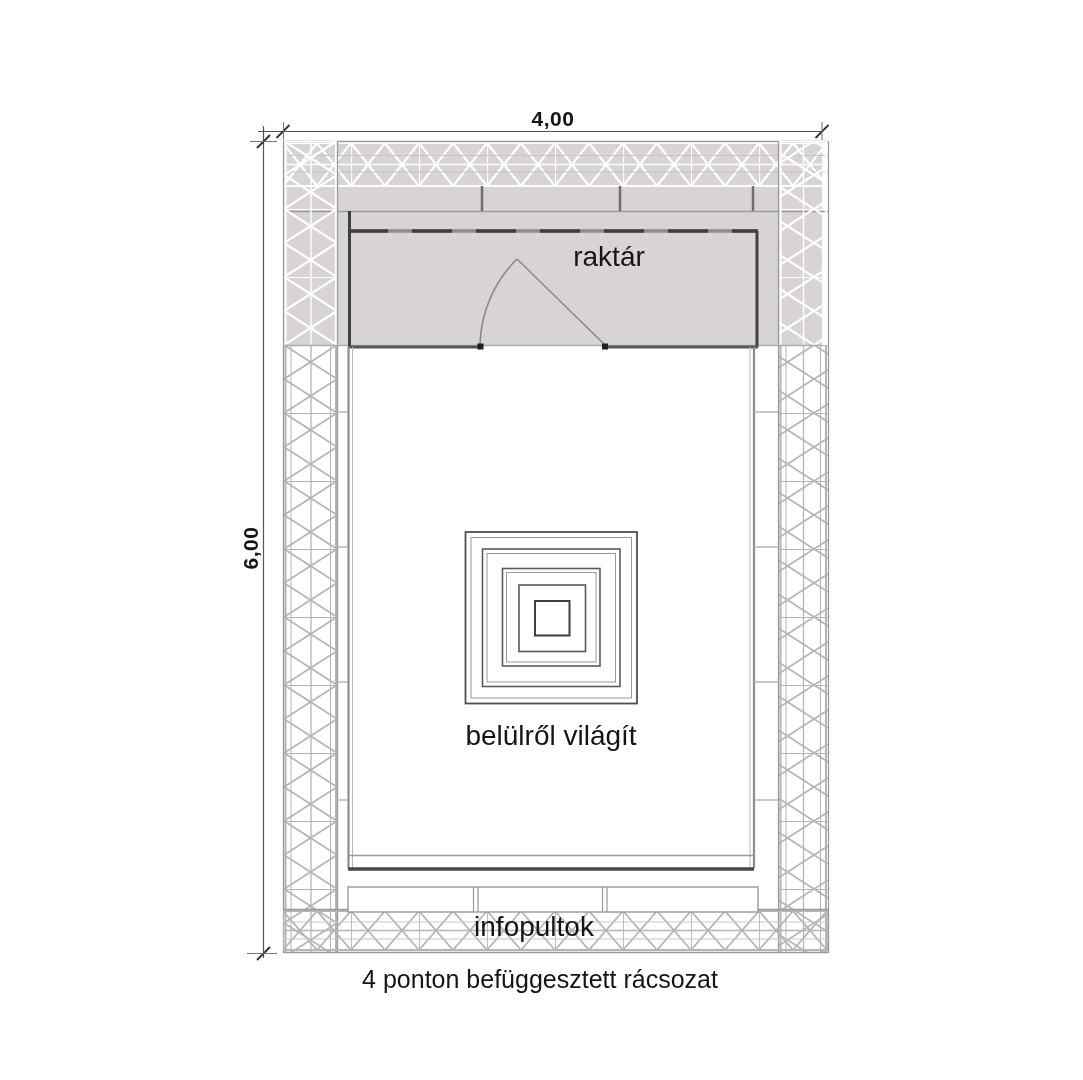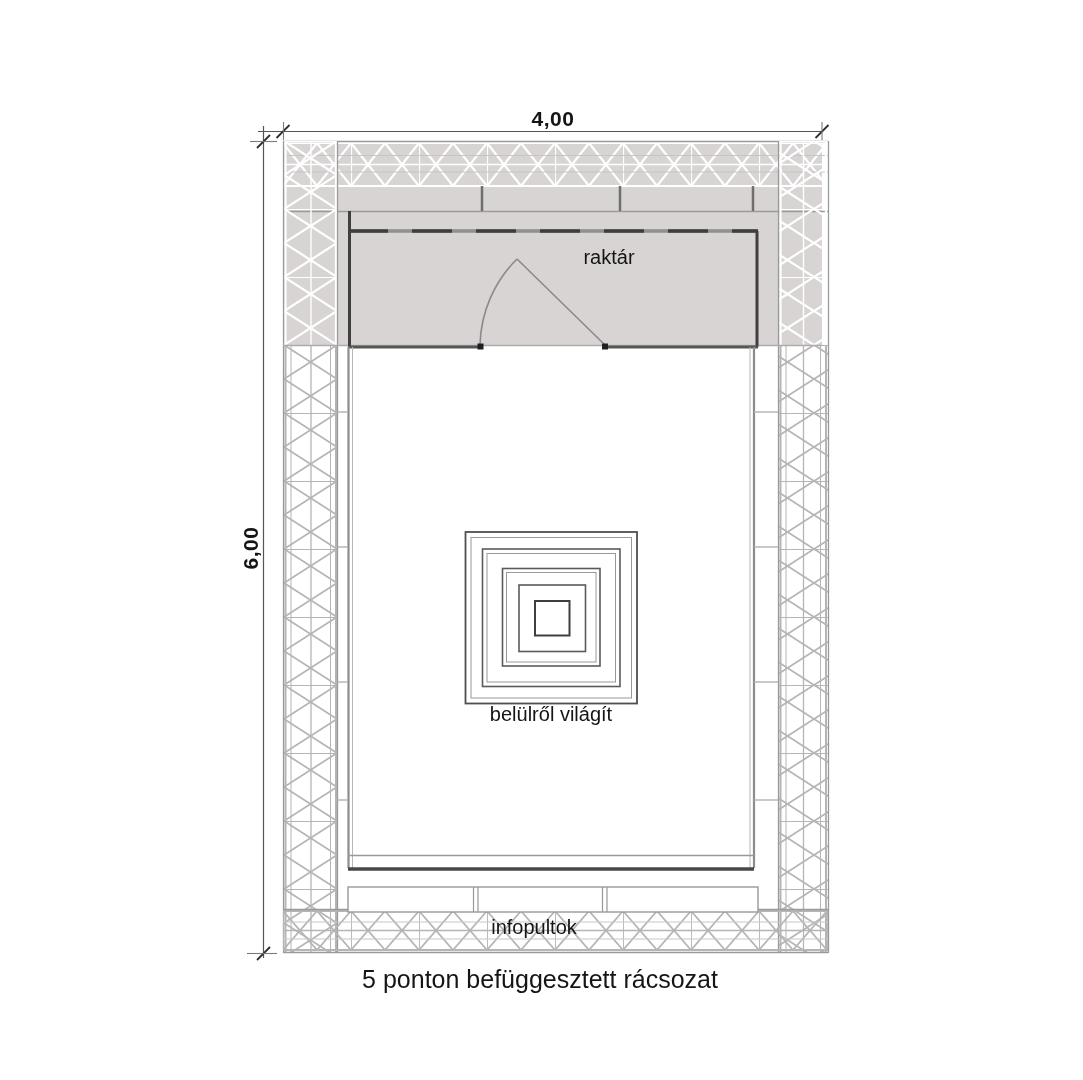--- a/index.html
+++ b/index.html
@@ -3,21 +3,21 @@
 <meta charset="utf-8">
 <style>
   html,body{margin:0;padding:0;background:#ffffff;}
   .canvas{
     position:relative;width:1083px;height:1080px;background:#ffffff;overflow:hidden;
     font-family:"Liberation Sans","DejaVu Sans",sans-serif;color:#151515;
   }
   .canvas svg{position:absolute;left:0;top:0;}
   .txt{position:absolute;white-space:nowrap;color:#151515;}
   .dim{font-size:21px;font-weight:700;letter-spacing:.5px;}
-  .lbl{font-size:20px;font-weight:400;}
+  .lbl{font-size:28px;font-weight:400;}
   .cap{font-size:25px;font-weight:400;}
   .center{transform:translate(-50%,-50%);}
   .rot{transform:translate(-50%,-50%) rotate(-90deg);}
 </style>
 </head>
 <body>
 
 <div class="canvas">
 
   <svg width="1083" height="1080" viewBox="0 0 1083 1080">
@@ -201,18 +201,18 @@
     </g>
   </svg>
 
   <div class="txt dim center" style="left:553px;top:119px;">4,00</div>
 
   <div class="txt dim rot" style="left:251px;top:548px;">6,00</div>
 
   <div class="txt lbl center" style="left:609px;top:257px;">raktár</div>
 
 
-  <div class="txt lbl center" style="left:551px;top:714px;">belülről világít</div>
+  <div class="txt lbl center" style="left:551px;top:736px;">belülről világít</div>
 
   <div class="txt lbl center" style="left:534px;top:899px;margin-top:28px;">infopultok</div>
 
-  <div class="txt cap center" style="left:540px;top:979px;">5 ponton befüggesztett rácsozat</div>
+  <div class="txt cap center" style="left:540px;top:979px;">4 ponton befüggesztett rácsozat</div>
 </div>
 
 </body></html>

